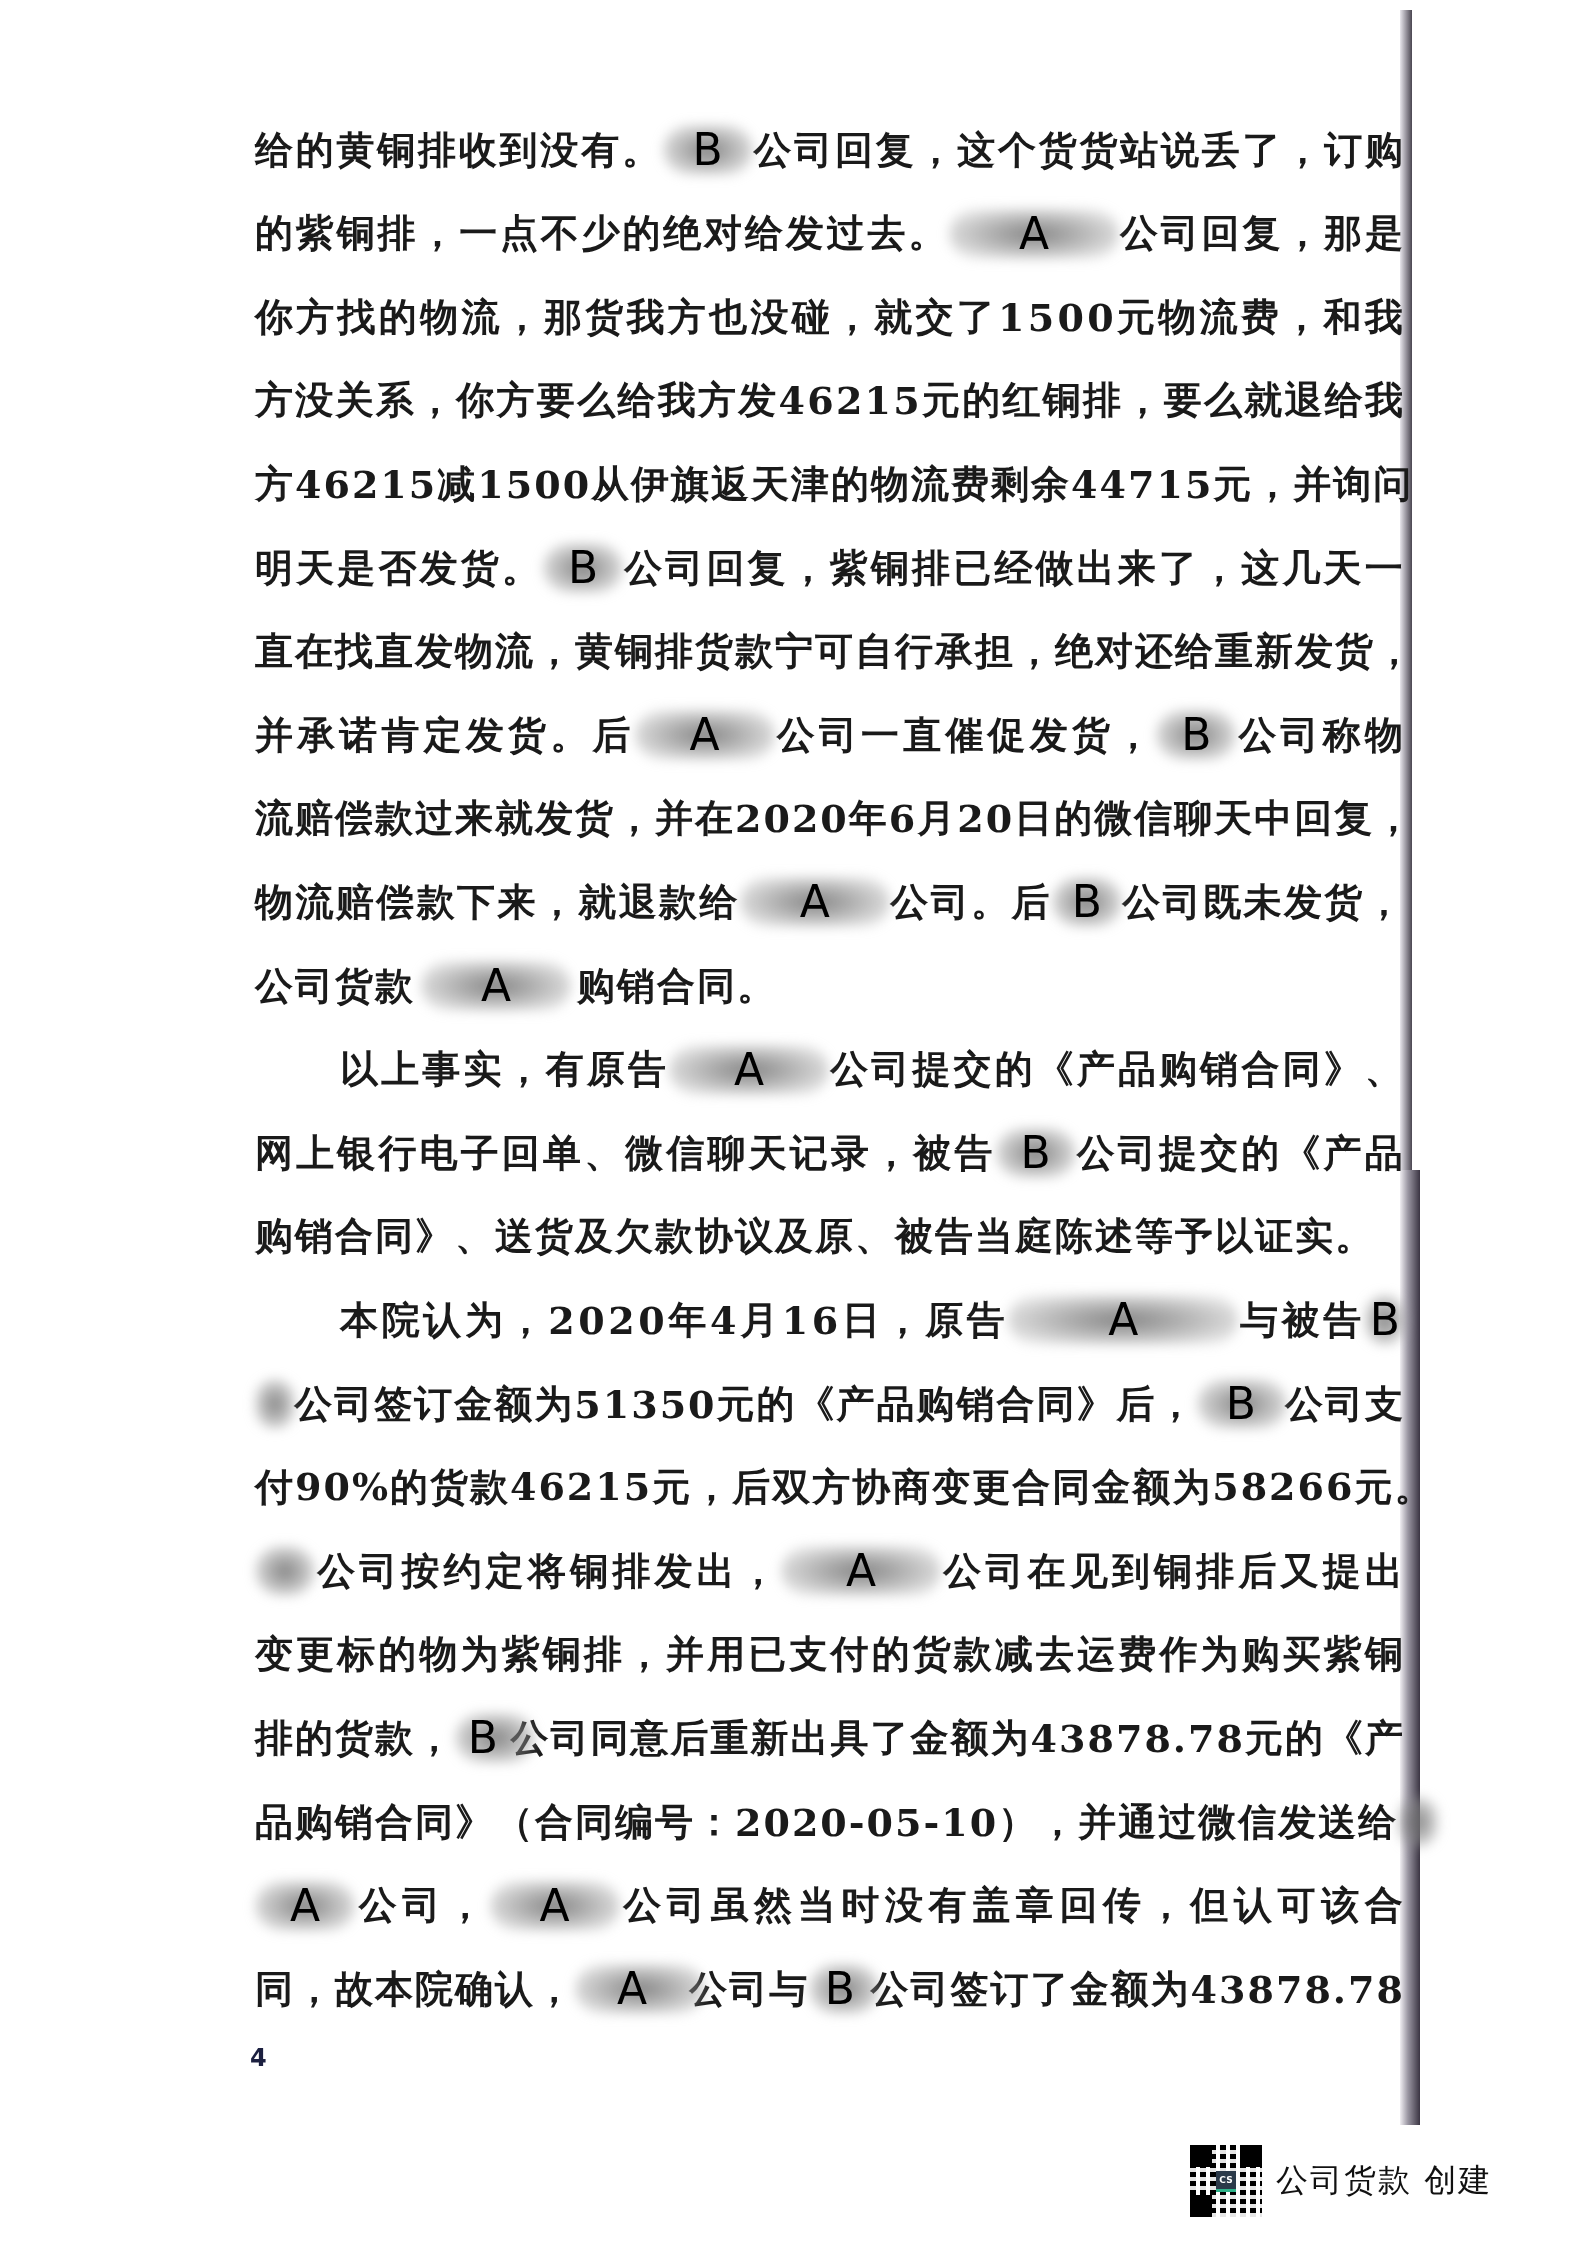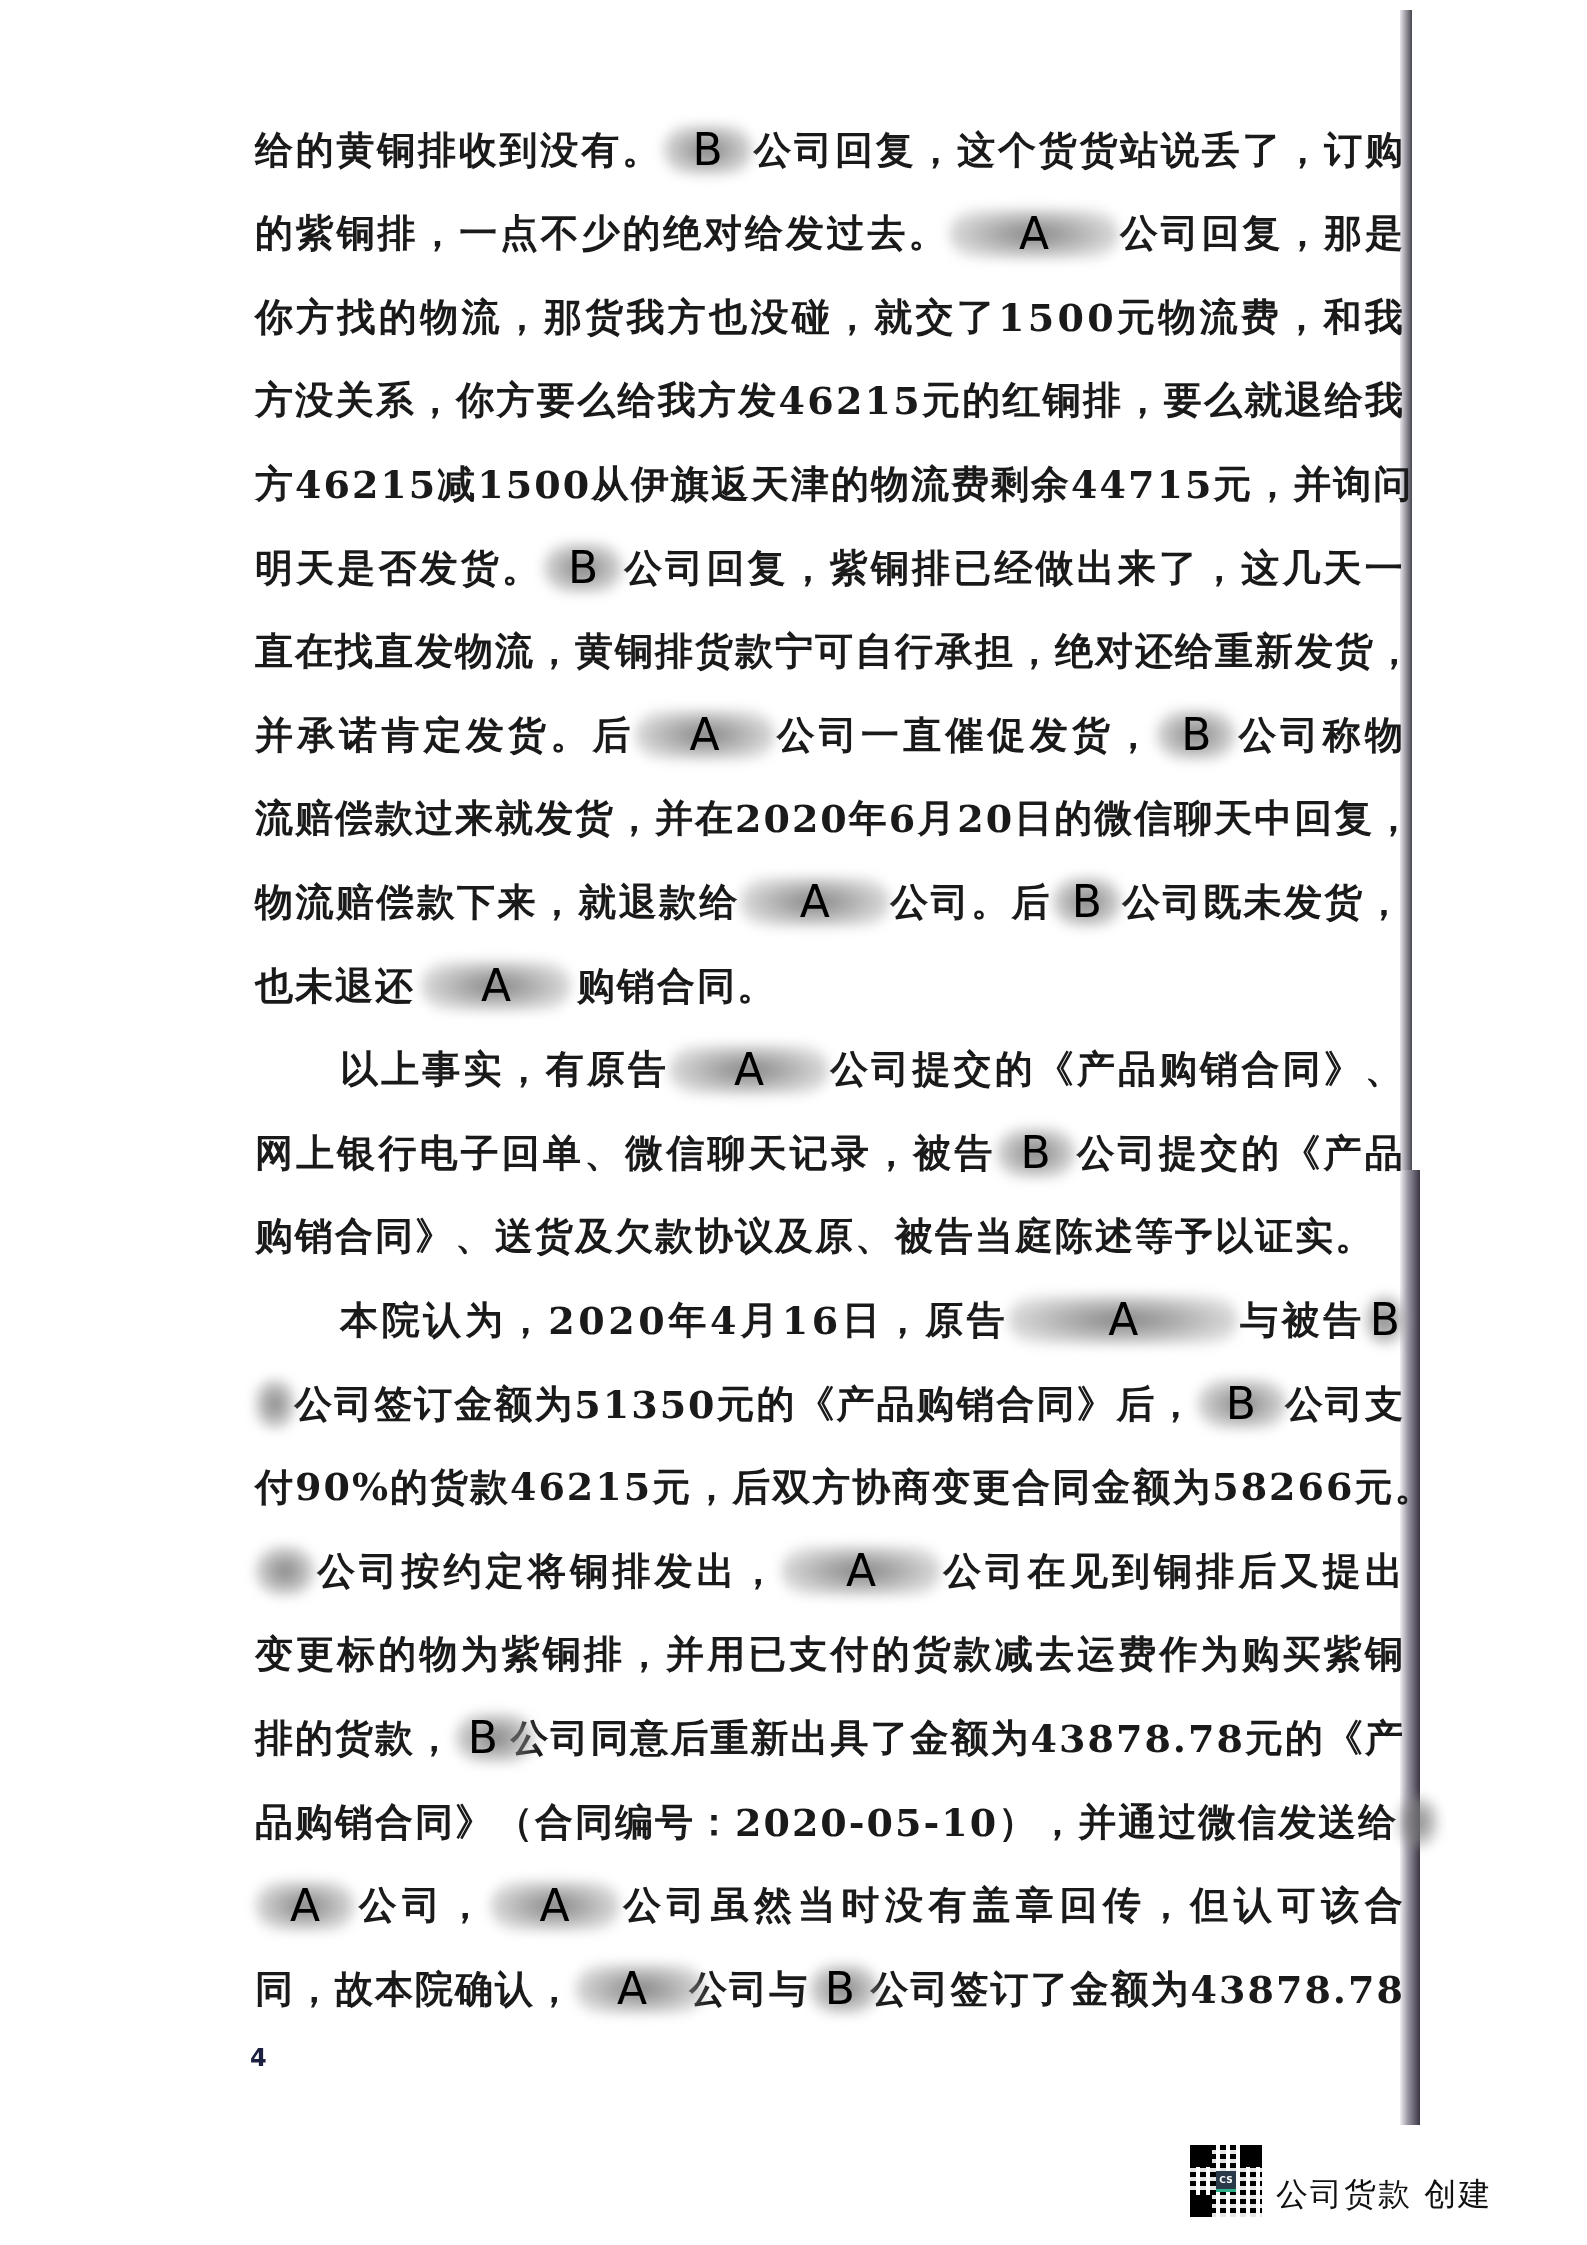--- a/index.html
+++ b/index.html
@@ -18,21 +18,21 @@
   .seg { display: inline-block; }
   .redact { display: inline-block; position: relative; height: 50px;
             border-radius: 25px; filter: blur(6px);
             background: radial-gradient(ellipse at center, rgba(110,110,110,0.85), rgba(160,160,160,0.4) 70%, rgba(255,255,255,0) 100%); }
   .redact-wrap { display: inline-block; position: relative; height: 56px; vertical-align: middle; }
   .redact-label { position: absolute; top: 2px; left: 50%; transform: translateX(-50%);
             font-family: "DejaVu Sans", sans-serif; font-weight: normal; font-size: 44px; color: #000;
             letter-spacing: 0; }
   .page-number { position: absolute; left: 250px; top: 2044px; font-size: 24px; font-weight: bold;
             font-family: "DejaVu Sans", sans-serif; color: #1c2040; }
-  .footer { position: absolute; left: 1190px; top: 2145px; display: flex; align-items: flex-end; }
+  .footer { position: absolute; left: 1190px; top: 2145px; display: flex; align-items: center; }
   .qr { width: 72px; height: 72px; position: relative; background:
         repeating-linear-gradient(90deg, #000 0 6px, #fff 6px 10px),
         #fff; }
   .qr-inner { position: absolute; inset: 0;
         background:
           linear-gradient(#000,#000) 0 0/22px 22px no-repeat,
           linear-gradient(#000,#000) 50px 0/22px 22px no-repeat,
           linear-gradient(#000,#000) 0 50px/22px 22px no-repeat,
           repeating-linear-gradient(0deg, rgba(255,255,255,0.9) 0 4px, rgba(255,255,255,0) 4px 9px); }
   .qr-logo { position: absolute; left: 26px; top: 26px; width: 20px; height: 18px; background: #2b3a4a;
@@ -107,21 +107,21 @@
           <span class="redact-label">A</span>
         </span>
         <span class="seg" style="display: contents;"><span>公</span><span>司</span><span>。</span><span>后</span></span>
         <span class="redact-wrap" style="width: 70px;">
           <span class="redact" style="width: 70px; position: absolute; left: 0px; top: 3px;"></span>
           <span class="redact-label">B</span>
         </span>
         <span class="seg" style="display: contents;"><span>公</span><span>司</span><span>既</span><span>未</span><span>发</span><span>货</span><span>，</span></span>
       </div>
       <div class="line short" style="top: 958px;">
-        <span class="seg" style="margin-right: 6px;">也未退还</span>
+        <span class="seg" style="margin-right: 6px;">公司货款</span>
         <span class="redact-wrap" style="width: 150px; margin-right: 6px;">
           <span class="redact" style="width: 150px; position: absolute; left: 0px; top: 3px;"></span>
           <span class="redact-label">A</span>
         </span>
         <span class="seg" style="margin-right: 6px;">购销合同。</span>
       </div>
       <div class="line indent" style="top: 1041.6px;">
         <span class="seg" style="display: contents;"><span>以</span><span>上</span><span>事</span><span>实</span><span>，</span><span>有</span><span>原</span><span>告</span></span>
         <span class="redact-wrap" style="width: 160px;">
           <span class="redact" style="width: 160px; position: absolute; left: 0px; top: 3px;"></span>

